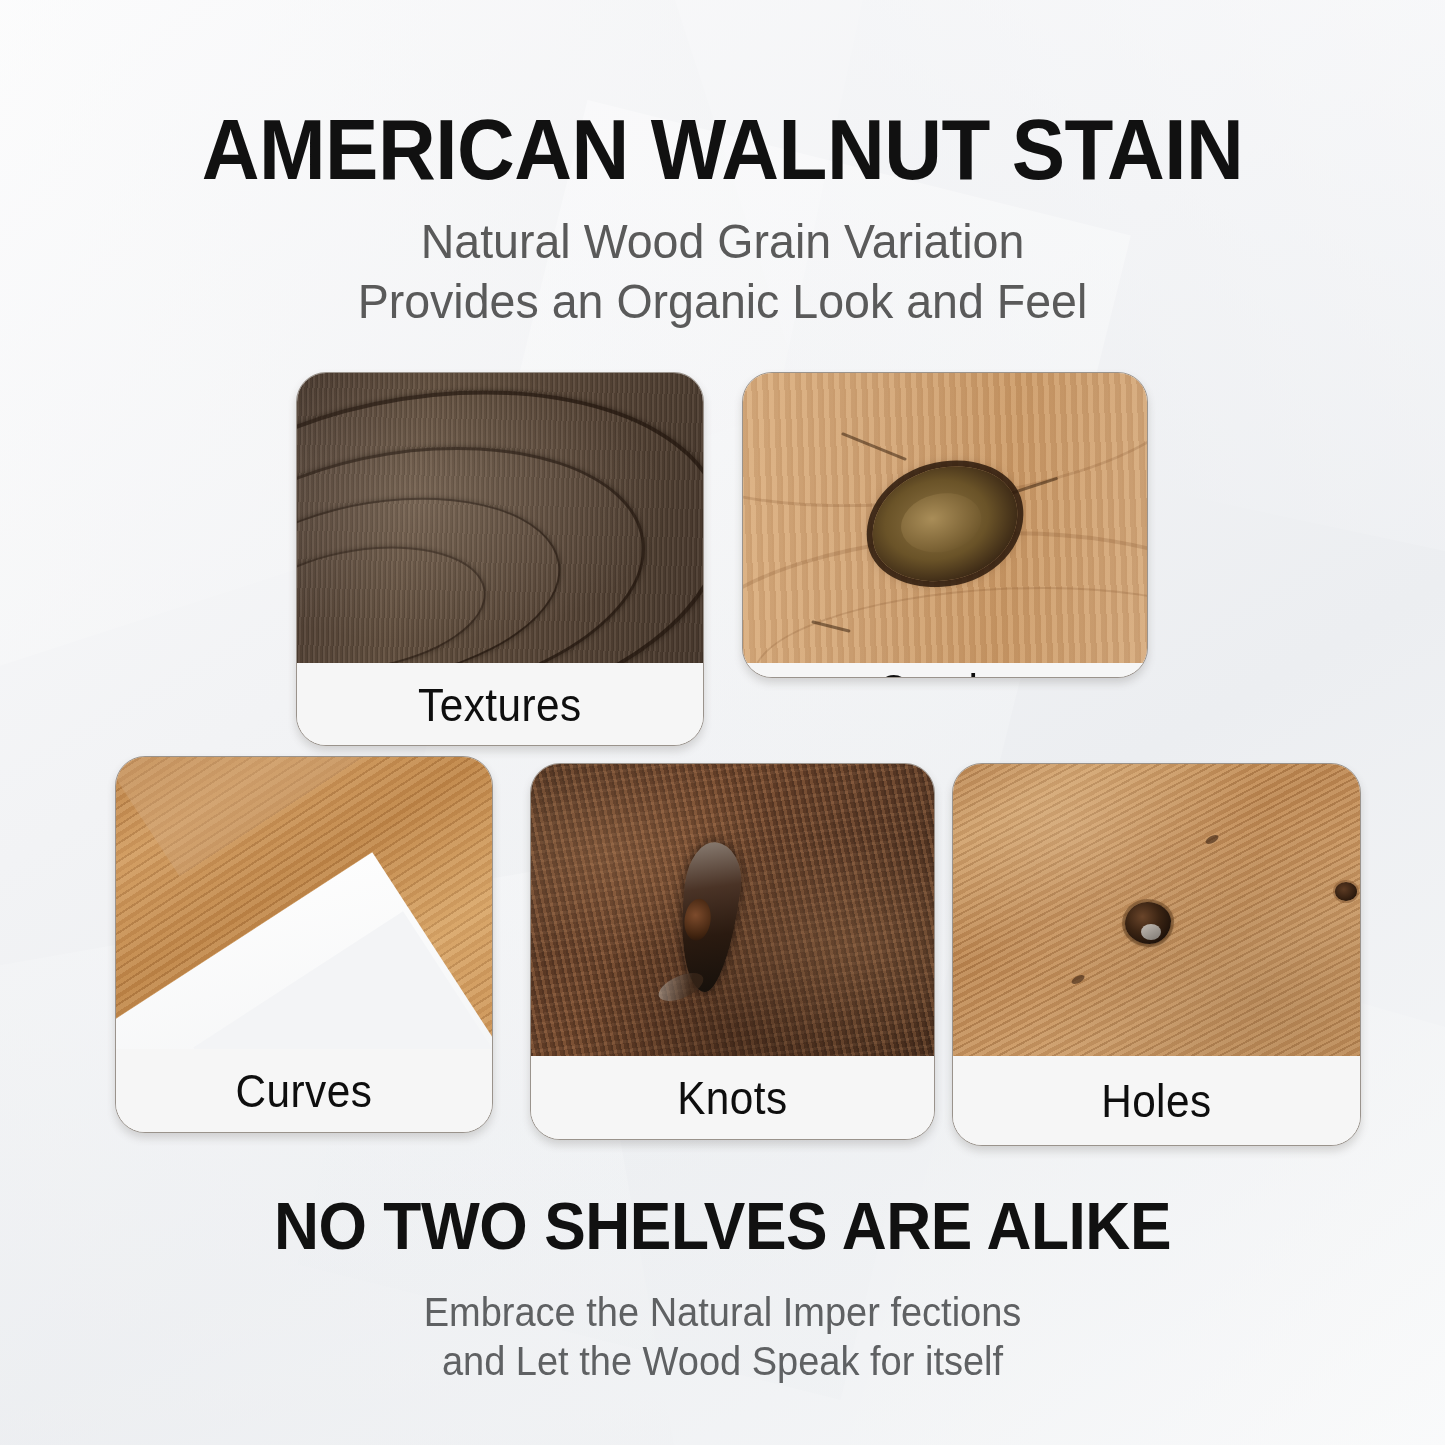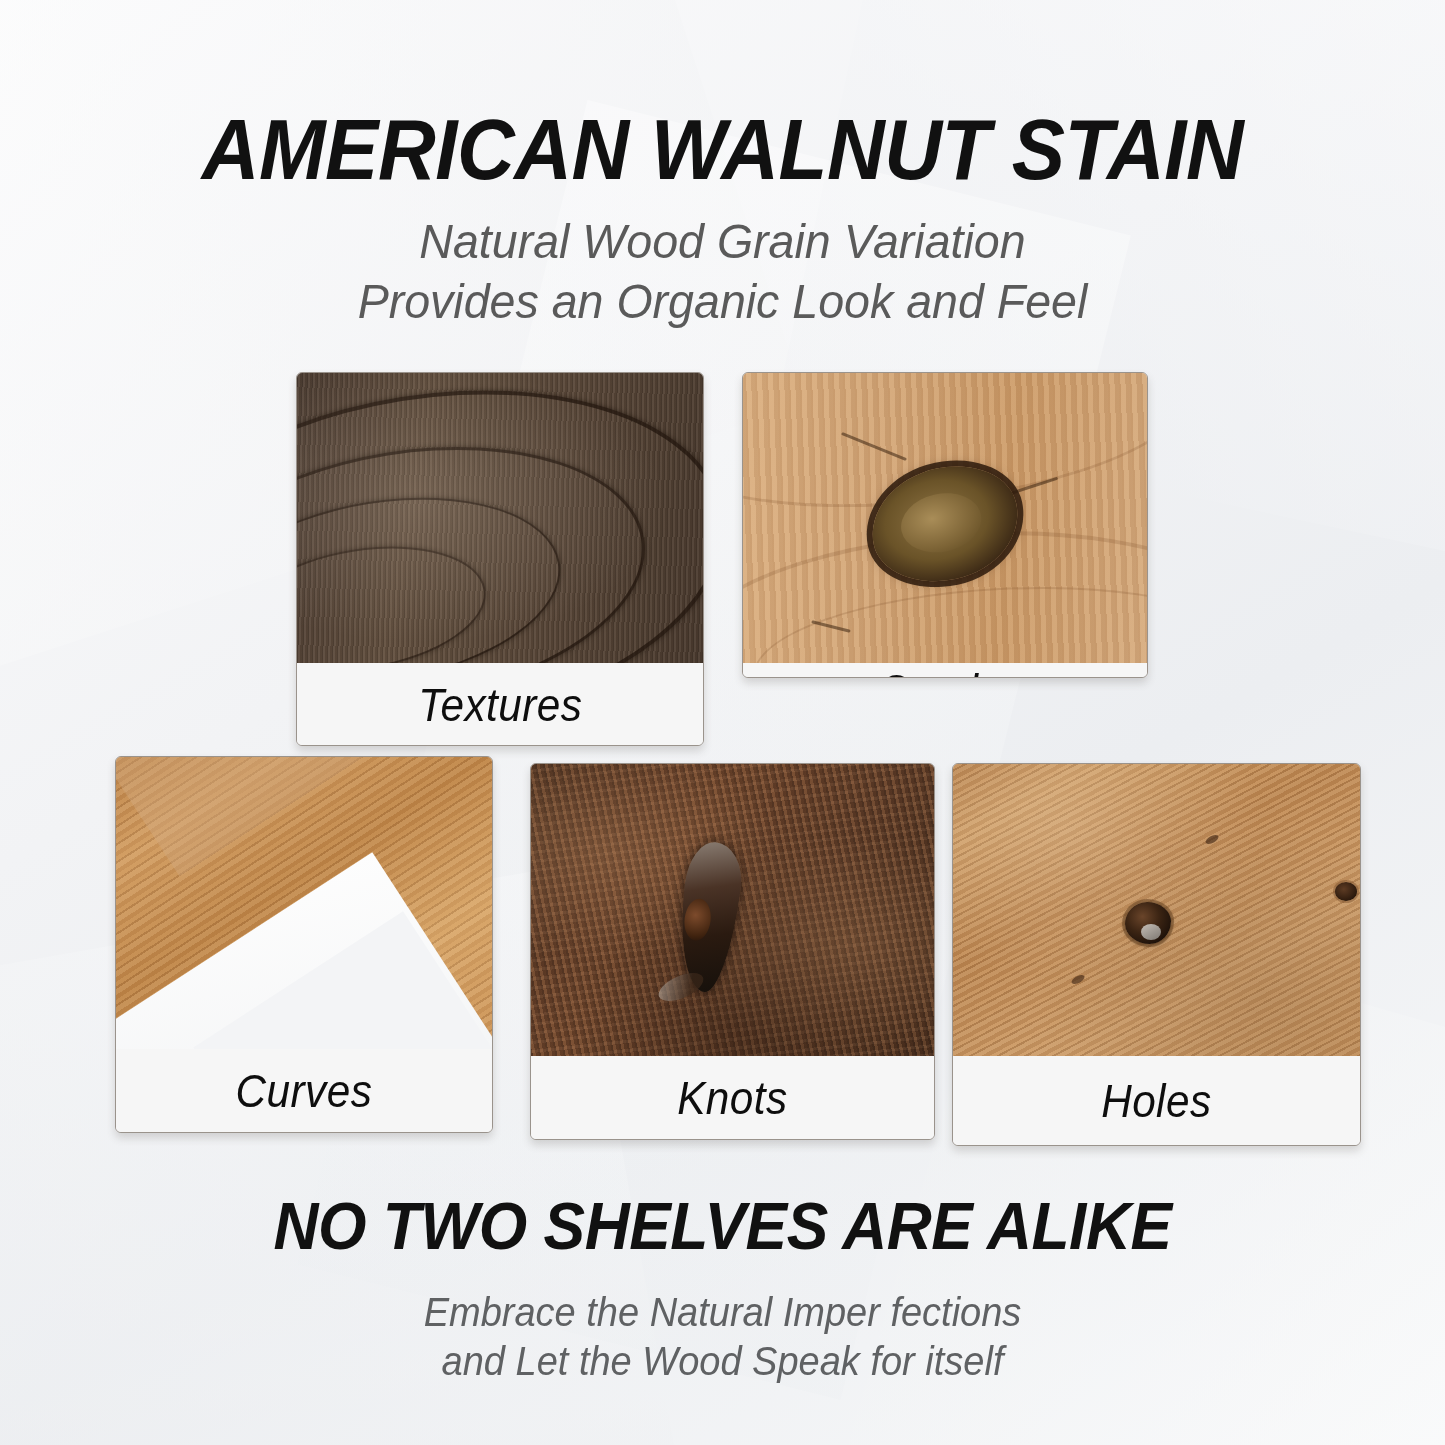--- a/index.html
+++ b/index.html
@@ -40,21 +40,21 @@
     transform:rotate(16deg);
   }
   .f5 {
     top:150px; left:30%; width:560px; height:1200px;
     background:linear-gradient(170deg,rgba(255,255,255,.85) 0%, rgba(233,236,239,.5) 100%);
     transform:rotate(14deg);
     opacity:.45;
   }
 
   
-  #content { position:relative; z-index:2; width:1445px; height:1445px;font-style:italic; }
+  #content { position:relative; z-index:2; width:1445px; height:1445px; }
 
   .headline {
     position:absolute; left:0; right:0; text-align:center;
     font-weight:700;
     color:#111111;
     letter-spacing:-0.5px;
     transform:scaleX(.93);
     white-space:nowrap;
   }
   #title { top:106px; font-size:86px; line-height:86px; }
@@ -67,21 +67,21 @@
     white-space:nowrap;
   }
   .subtitle div { line-height:1.22; }
   #sub-top { top:212px; font-size:49px; }
   #sub-bottom { top:1288px; font-size:40px; color:#5f6163; }
 
   
   .card {
     position:absolute;
     border:1px solid #9a938c;
-    border-radius:6px;
+    border-radius:30px;
     overflow:hidden;
     background:#f7f7f7;
     box-shadow:0 5px 9px rgba(80,75,70,.20);
     display:flex; flex-direction:column;
   }
   .photo { position:relative; flex:none; overflow:hidden; }
   .label-bar {
     flex:1;
     background:#f6f6f6;
     display:flex; align-items:center; justify-content:center;

